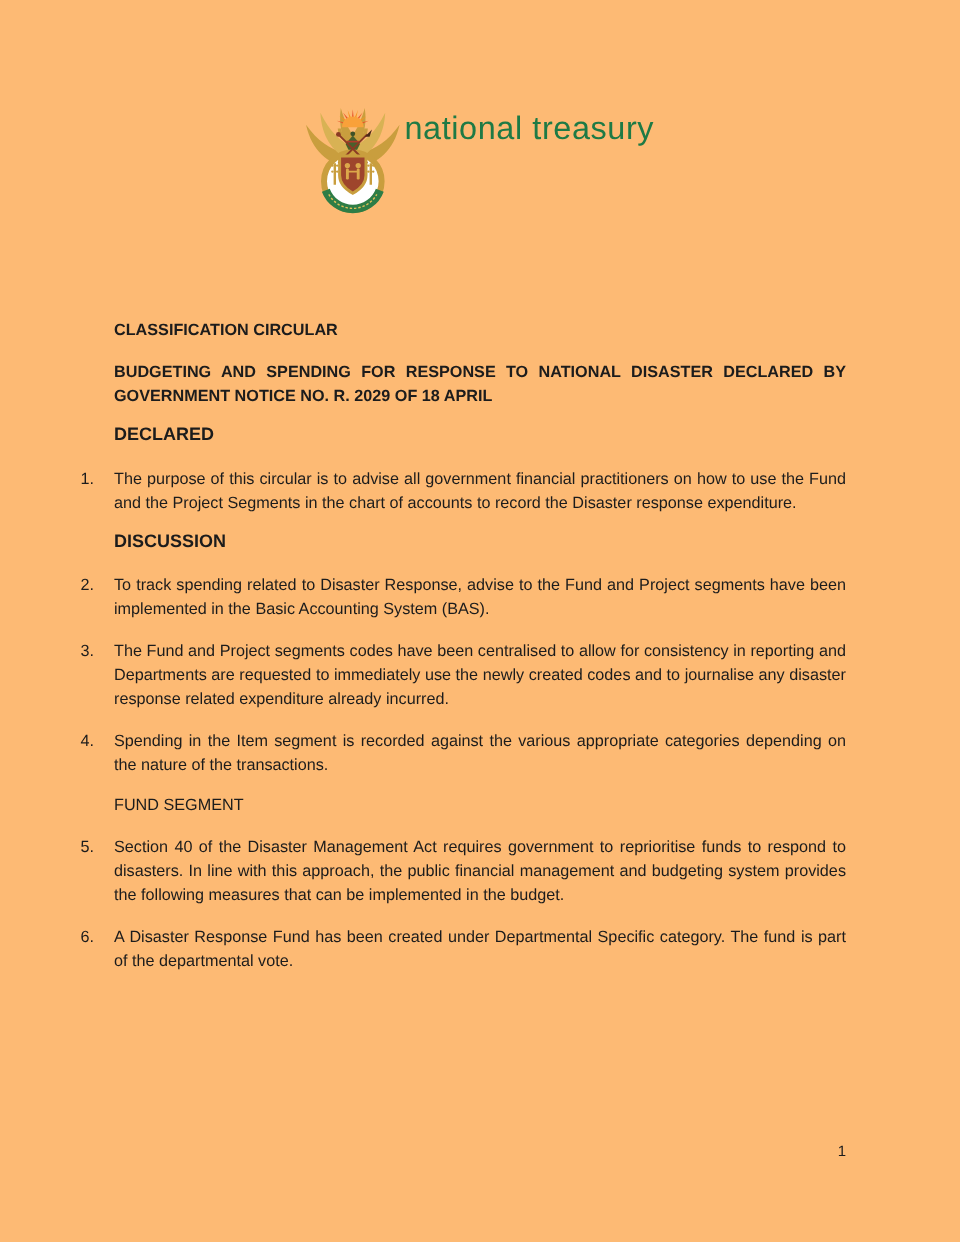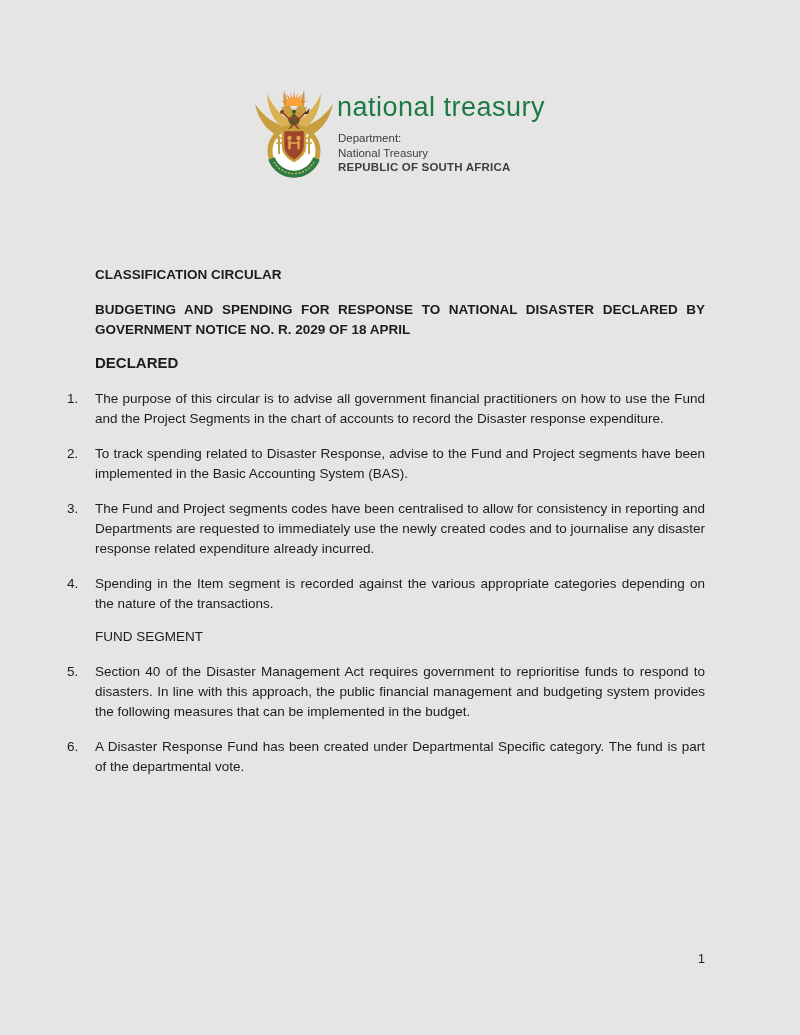--- a/index.html
+++ b/index.html
@@ -1,17 +1,17 @@
 <!DOCTYPE html>
 <html><head>
 <meta charset="utf-8">
 <style>
   html,body{margin:0;padding:0;background:#ffffff;}
   body{width:800px;height:1035px;position:relative;font-family:"Liberation Sans",sans-serif;color:#1c1c1c;}
-  .page{position:absolute;inset:0;background:#e5e5e5;overflow:hidden;}
+  .page{position:absolute;inset:0;background:#fdba74;overflow:hidden;}
 
   
   .letterhead{position:absolute;top:0;left:0;width:100%;height:200px;}
   .emblem{position:absolute;left:253px;top:84px;width:82px;height:98px;}
   .brand{position:absolute;left:337px;top:92px;font-size:27px;line-height:30px;color:#1E7A45;letter-spacing:0.5px;}
   .dept-block{position:absolute;left:338px;top:131px;font-size:11.5px;line-height:14.5px;color:#3E3E3D;}
   .dept-block .country{font-weight:bold;letter-spacing:0.2px;}
 
   
   .content{position:absolute;left:95px;right:95px;top:265px;font-size:13.5px;line-height:20px;}
@@ -93,39 +93,35 @@
           <circle cx="36.5" cy="54" r="2.2"></circle>
             <rect x="35.3" y="56.5" width="2.4" height="9" rx="1"></rect>
           <circle cx="45.5" cy="54" r="2.2"></circle>
             <rect x="44.3" y="56.5" width="2.4" height="9" rx="1"></rect>
         </g>
         <path d="M36.5,59 h9" stroke="#DCA84A" stroke-width="1.6" fill="none"></path>
       </g>
     </svg>
 
     <div class="brand">national treasury</div>
-    <div class="dept-block">
-      <div>Department:</div>
-      <div>National Treasury</div>
-      <div class="country">REPUBLIC OF SOUTH AFRICA</div>
-    </div>
   </header>
 
   <main class="content">
     <p class="classification">CLASSIFICATION CIRCULAR</p>
 
     <p class="doc-title">BUDGETING AND SPENDING FOR RESPONSE TO NATIONAL DISASTER DECLARED BY GOVERNMENT NOTICE NO. R. 2029 OF 18 APRIL</p>
 
     <h2 class="section-heading">DECLARED</h2>
 
     <div class="item">
       <span class="num">1.</span>
       <p class="item-text">The purpose of this circular is to advise all government financial practitioners on how to use the Fund and the Project Segments in the chart of accounts to record the Disaster response expenditure.</p>
     </div>
 
+    <h2 class="section-heading">DISCUSSION</h2>
 
     <div class="item">
       <span class="num">2.</span>
       <p class="item-text">To track spending related to Disaster Response, advise to the Fund and Project segments have been implemented in the Basic Accounting System (BAS).</p>
     </div>
 
     <div class="item">
       <span class="num">3.</span>
       <p class="item-text">The Fund and Project segments codes have been centralised to allow for consistency in reporting and Departments are requested to immediately use the newly created codes and to journalise any disaster response related expenditure already incurred.</p>
     </div>

